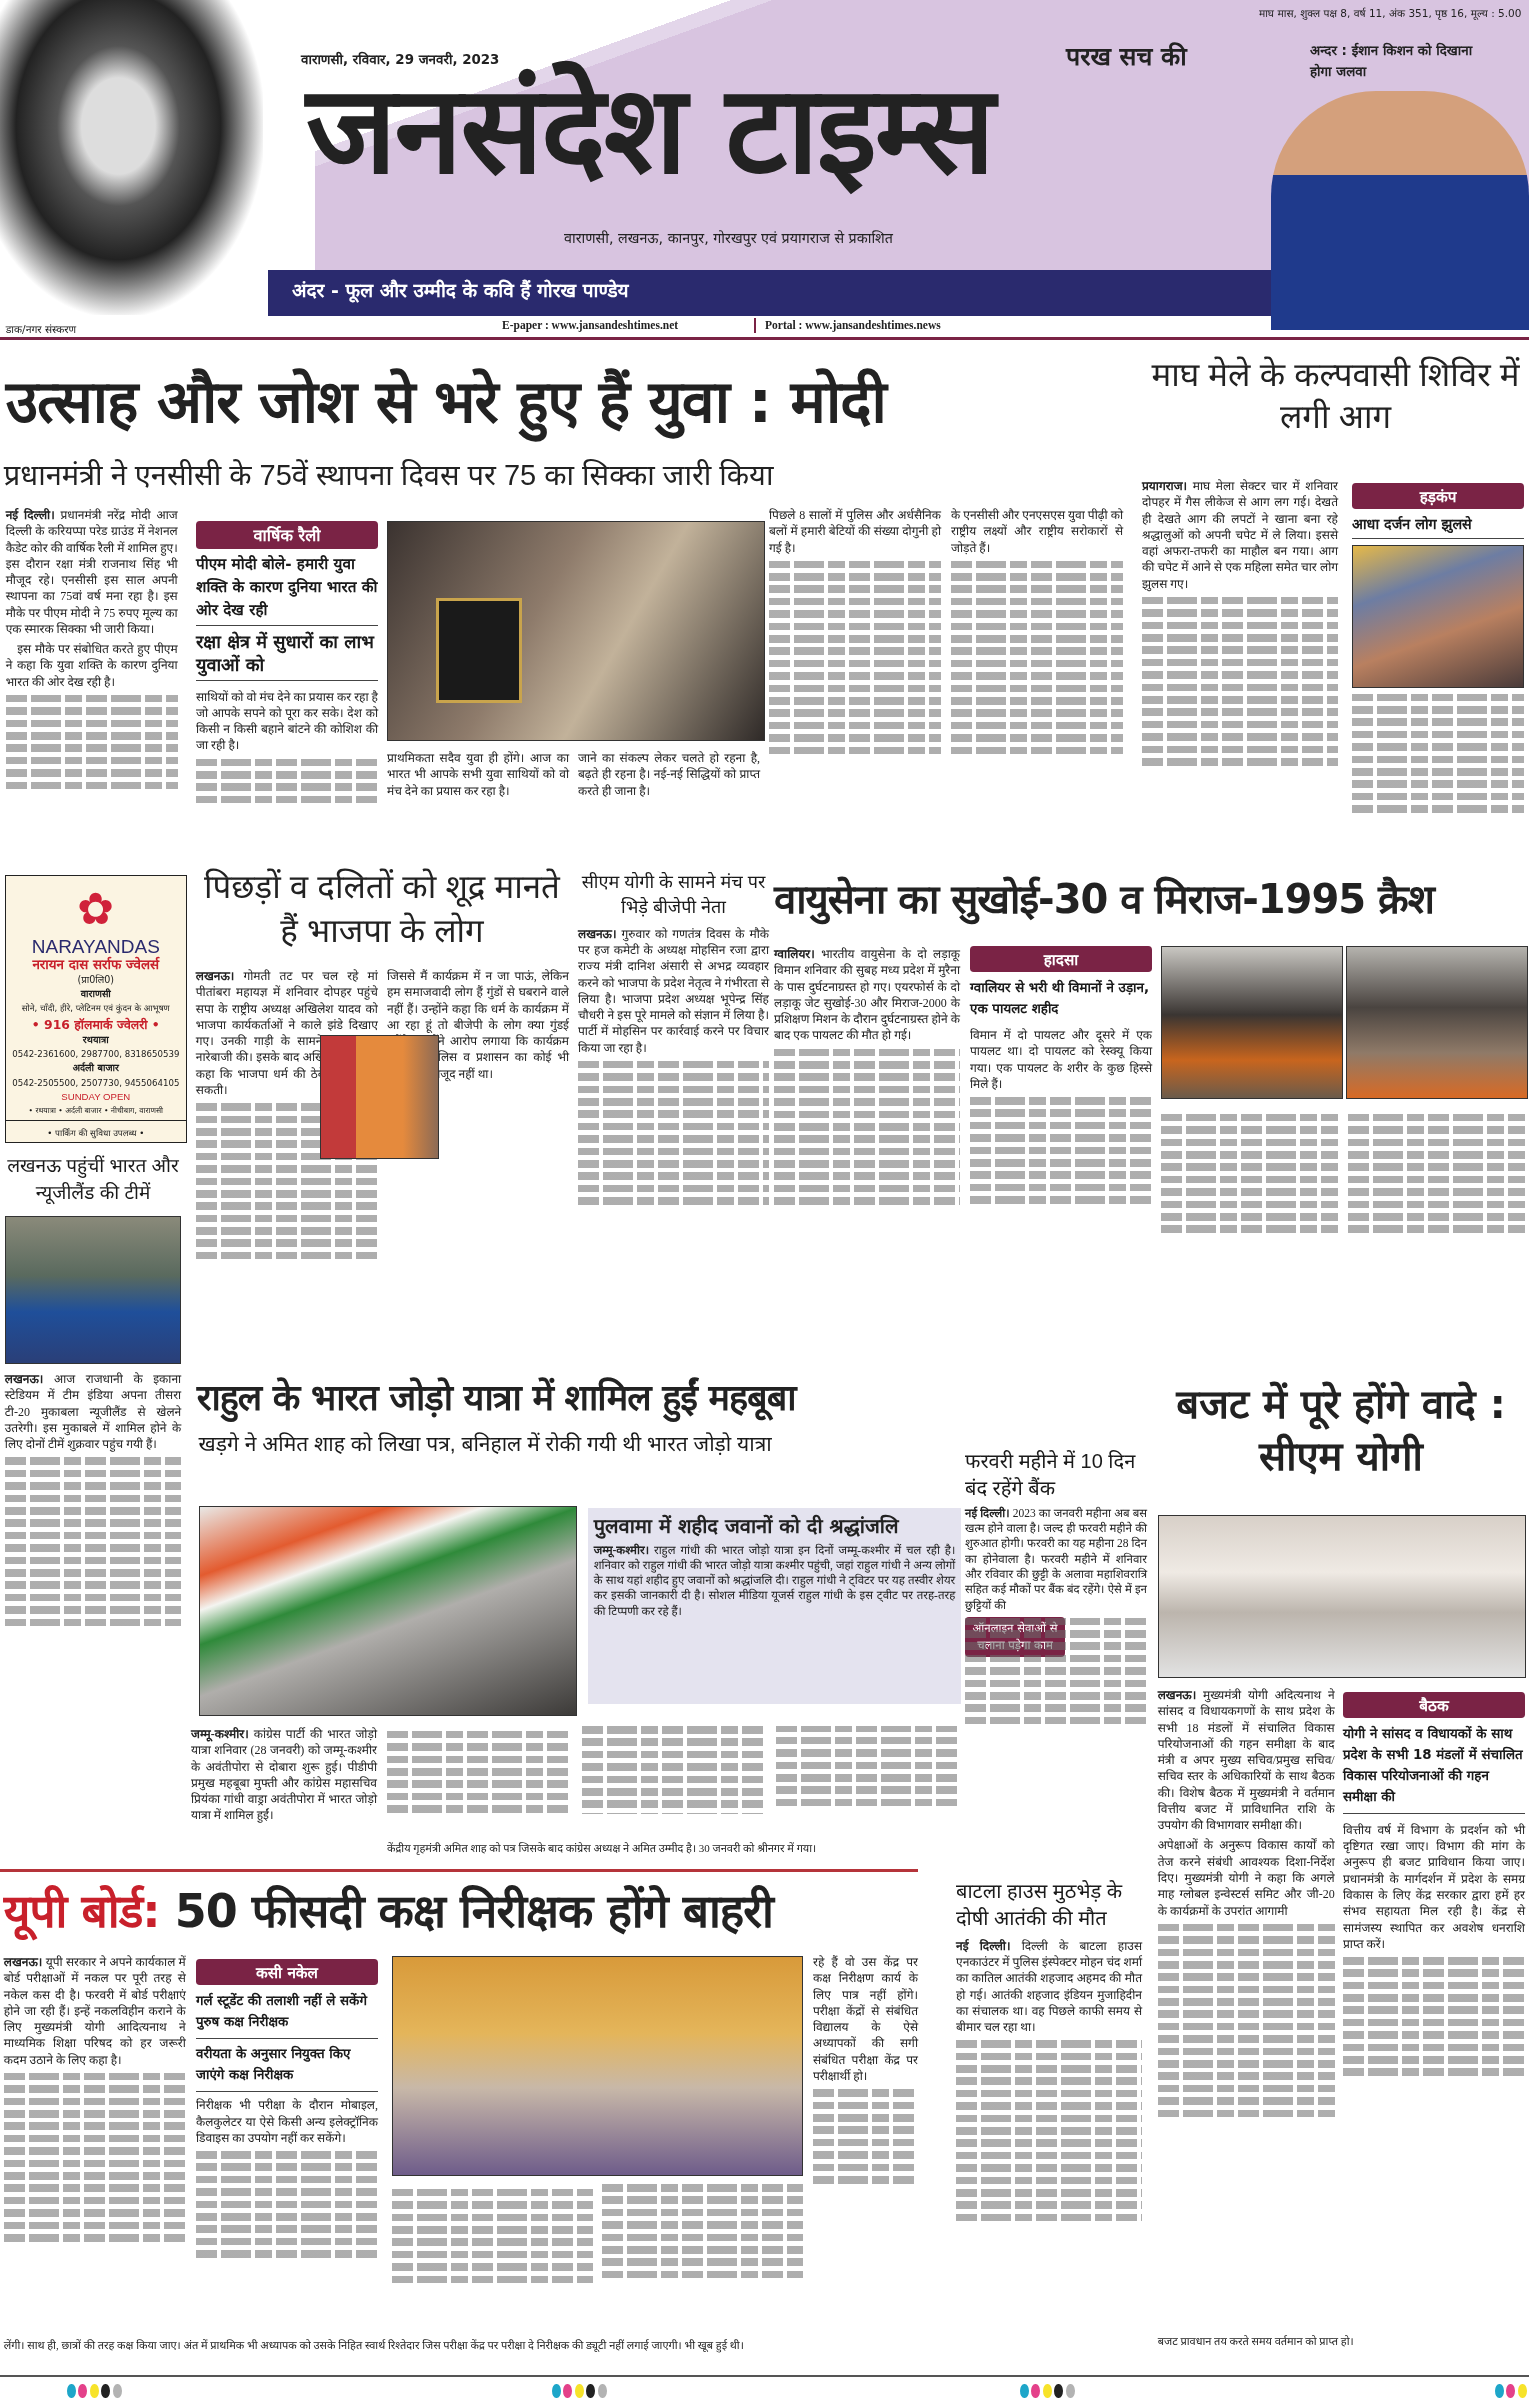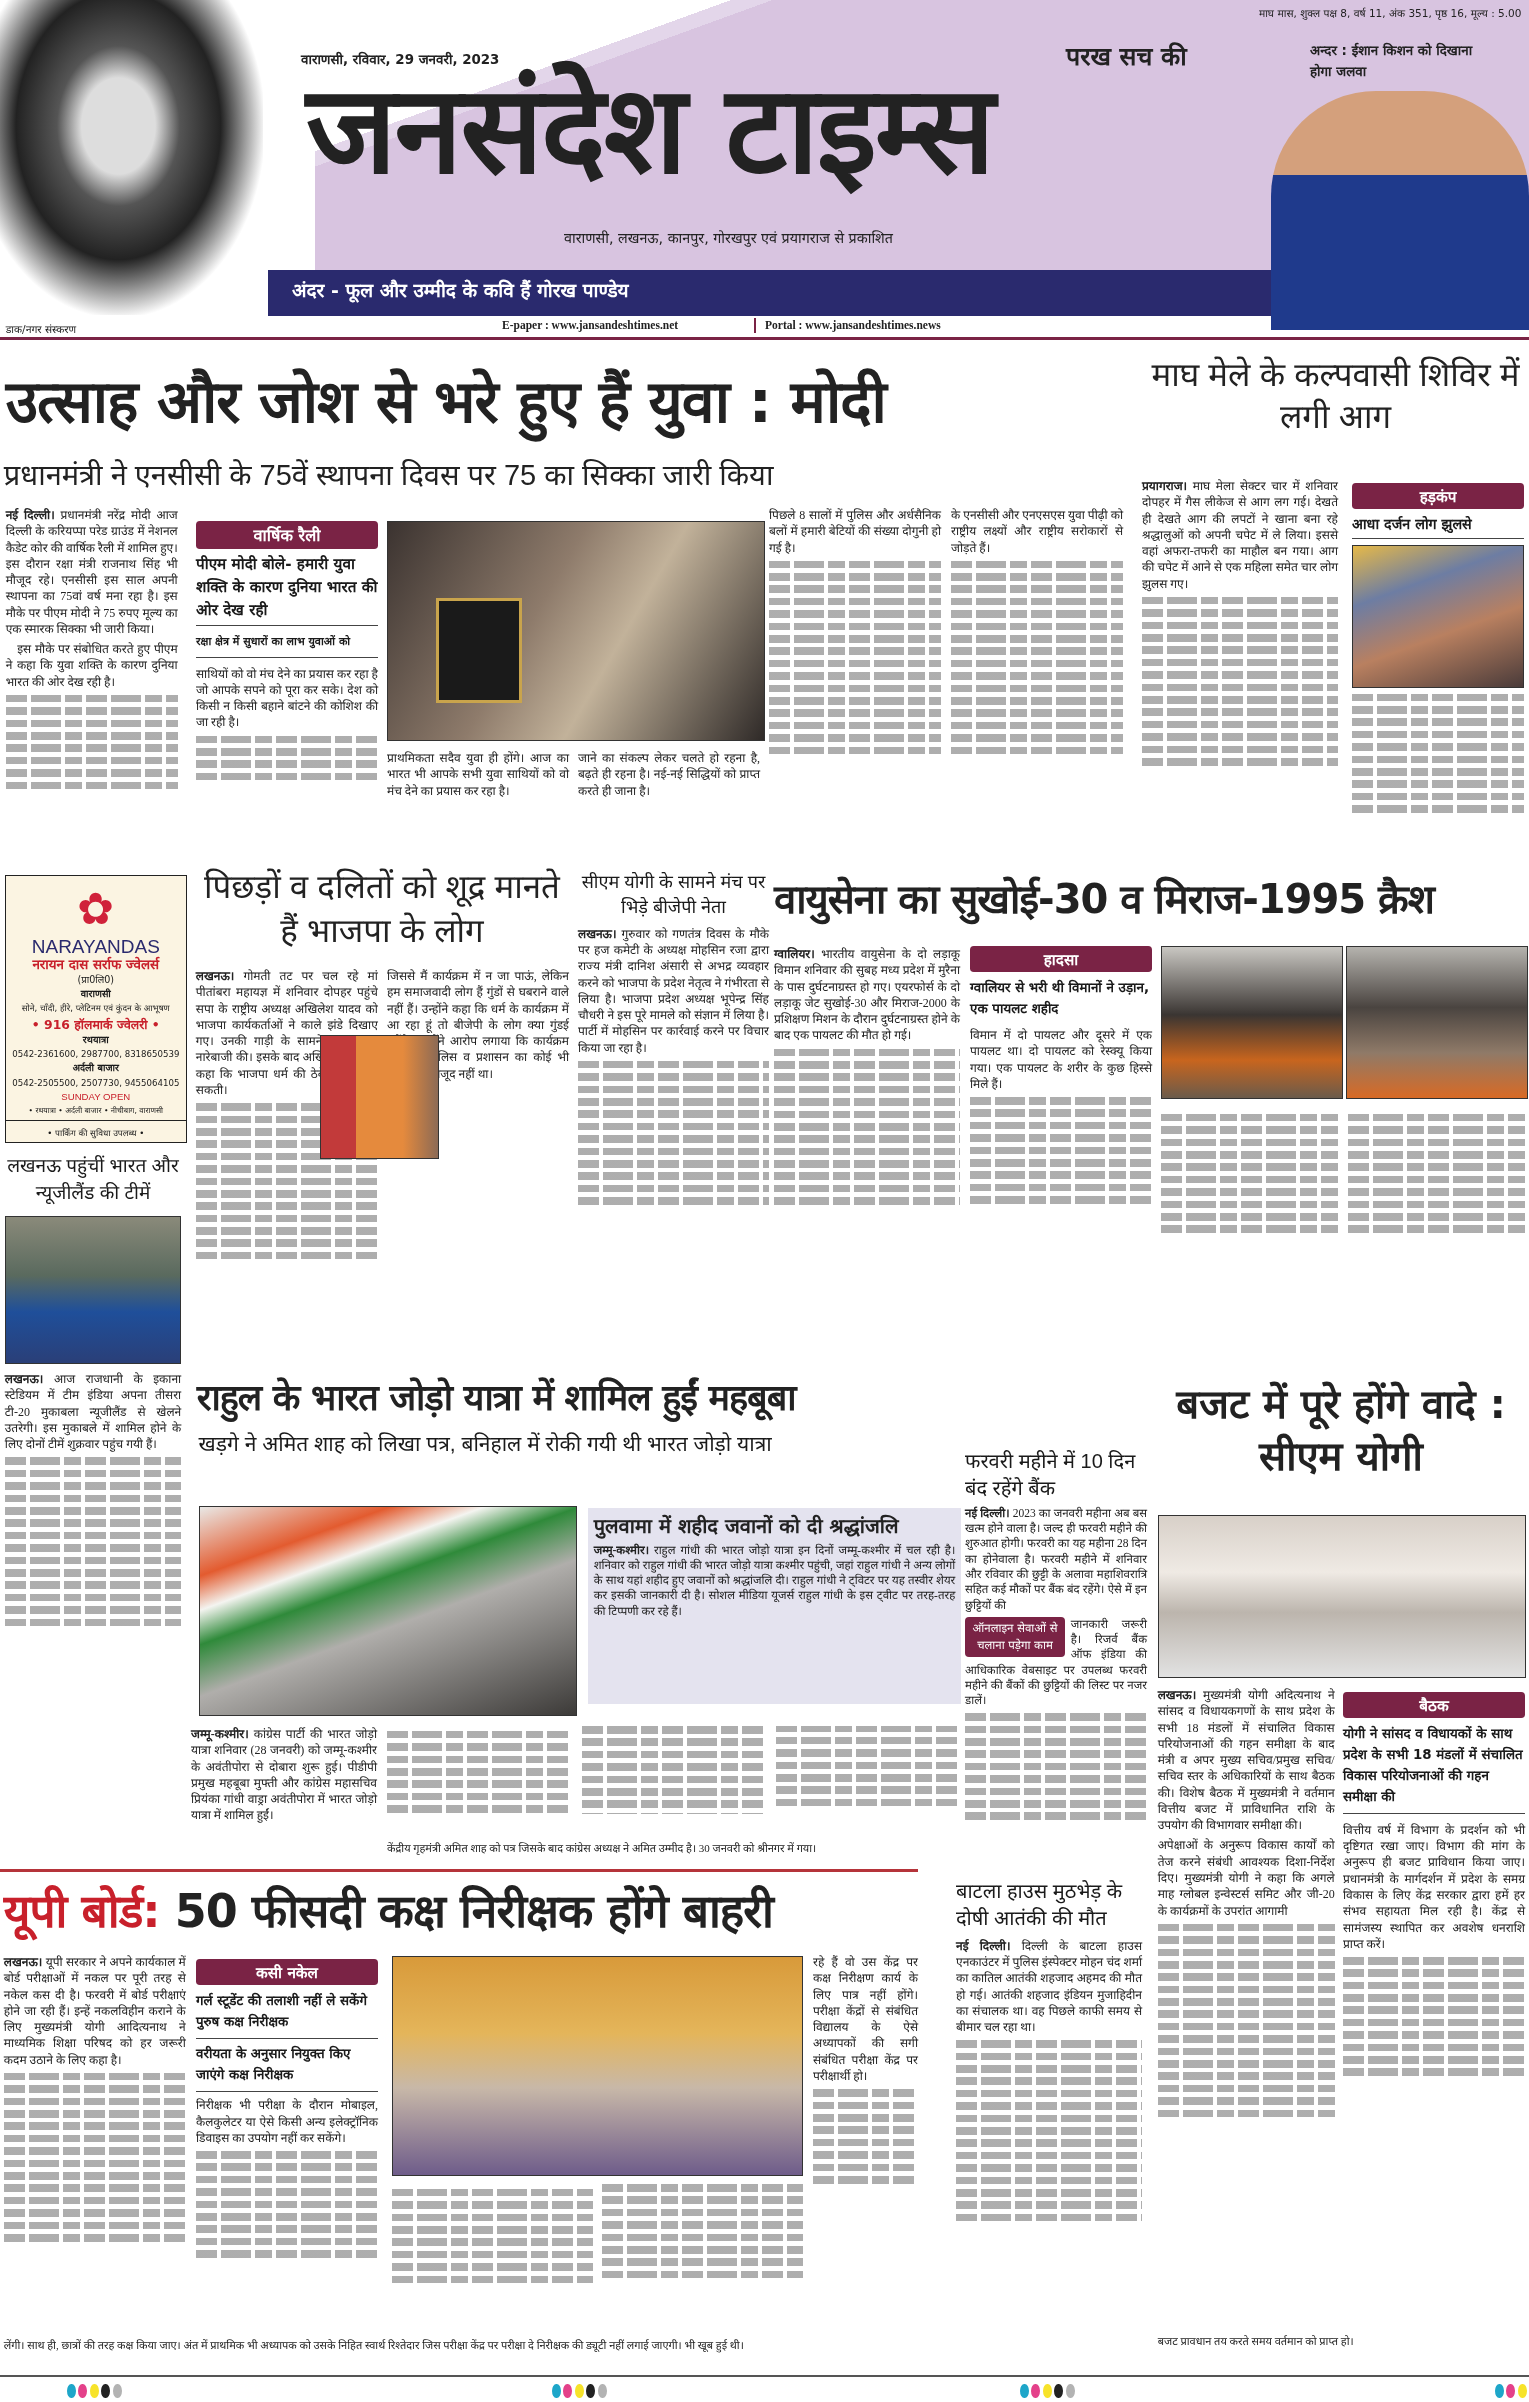--- a/index.html
+++ b/index.html
@@ -43,21 +43,21 @@
   <h2 style="position:absolute;left:3.8px;top:105px;font-size:29px;font-weight:normal;color:#222;white-space:nowrap" class="cond">प्रधानमंत्री ने एनसीसी के 75वें स्थापना दिवस पर 75 का सिक्का जारी किया</h2>
   <div class="abs body-text" style="left:5.7px;top:158px;width:172px">
     <span class="lead">नई दिल्ली।</span>
     <span>प्रधानमंत्री नरेंद्र मोदी आज दिल्ली के करियप्पा परेड ग्राउंड में नेशनल कैडेट कोर की वार्षिक रैली में शामिल हुए। इस दौरान रक्षा मंत्री राजनाथ सिंह भी मौजूद रहे। एनसीसी इस साल अपनी स्थापना का 75वां वर्ष मना रहा है। इस मौके पर पीएम मोदी ने 75 रुपए मूल्य का एक स्मारक सिक्का भी जारी किया।</span>
     <p style="margin-top:3.8px;text-indent:11.5px">इस मौके पर संबोधित करते हुए पीएम ने कहा कि युवा शक्ति के कारण दुनिया भारत की ओर देख रही है।</p>
     <span class="filler"></span><span class="filler"></span><span class="filler"></span><span class="filler"></span><span class="filler"></span><span class="filler"></span><span class="filler"></span><span class="filler"></span>
   </div>
   <div class="abs" style="left:196px;top:172px;width:182px">
     <div class="tag" style="font-size:16.3px;padding:2.9px 0">वार्षिक रैली</div>
     <div style="font-size:15.3px;font-weight:bold;line-height:23px;margin-top:3.8px;padding-bottom:3.8px;border-bottom:1.9px solid #444">पीएम मोदी बोले- हमारी युवा शक्ति के कारण दुनिया भारत की ओर देख रही</div>
-    <div style="font-size:11px;font-weight:bold;line-height:23px;margin-top:3.8px;padding-bottom:3.8px;border-bottom:1.9px solid #444">रक्षा क्षेत्र में सुधारों का लाभ युवाओं को</div>
+    <div style="font-size:18px;font-weight:bold;line-height:23px;margin-top:3.8px;padding-bottom:3.8px;border-bottom:1.9px solid #444">रक्षा क्षेत्र में सुधारों का लाभ युवाओं को</div>
     <p class="body-text" style="margin-top:7.6px">साथियों को वो मंच देने का प्रयास कर रहा है जो आपके सपने को पूरा कर सके। देश को किसी न किसी बहाने बांटने की कोशिश की जा रही है।</p>
     <span class="filler"></span>
       <span class="filler"></span>
       <span class="filler"></span>
       <span class="filler"></span>
   </div>
   <div class="abs photo" style="left:387px;top:172px;width:378px;height:220px;background:linear-gradient(120deg,#3b3330,#8e7b6b 40%,#c2b29a 60%,#2f2a28)">
     <div class="abs" style="left:48px;top:76px;width:86px;height:105px;background:#1a1a1a;border:3.8px solid #c9a44c"></div>
   </div>
   <p class="abs body-text" style="left:387px;top:401px;width:182px">प्राथमिकता सदैव युवा ही होंगे। आज का भारत भी आपके सभी युवा साथियों को वो मंच देने का प्रयास कर रहा है।</p>
@@ -267,21 +267,20 @@
   <div class="abs body-text" style="left:196px;top:468px;width:574px;white-space:nowrap;font-size:11px">केंद्रीय गृहमंत्री अमित शाह को पत्र जिसके बाद कांग्रेस अध्यक्ष ने अमित उम्मीद है। 30 जनवरी को श्रीनगर में गया।</div>
 </div>
 
 <div class="abs" style="left:965px;top:1448px;width:182px;height:488px">
   <h3 class="cond" style="font-size:20px;font-weight:normal;line-height:27px">फरवरी महीने में 10 दिन बंद रहेंगे बैंक</h3>
   <div class="body-text" style="margin-top:3.8px;font-size:11.5px;line-height:15.3px">
     <span class="lead">नई दिल्ली।</span>
     <span>2023 का जनवरी महीना अब बस खत्म होने वाला है। जल्द ही फरवरी महीने की शुरुआत होगी। फरवरी का यह महीना 28 दिन का होनेवाला है। फरवरी महीने में शनिवार और रविवार की छुट्टी के अलावा महाशिवरात्रि सहित कई मौकों पर बैंक बंद रहेंगे। ऐसे में इन छुट्टियों की</span>
   </div>
   <div class="tag" style="float:left;width:100px;margin:3.8px 5.7px 0 0;font-size:11.5px;font-weight:normal;line-height:16.3px;padding:3.8px;border-radius:4px">ऑनलाइन सेवाओं से चलाना पड़ेगा काम</div>
-  <p class="body-text" style="margin-top:3.8px;font-size:11.5px;line-height:15.3px">जानकारी जरूरी है। रिजर्व बैंक ऑफ इंडिया की आधिकारिक वेबसाइट पर उपलब्ध फरवरी महीने की बैंकों की छुट्टियों की लिस्ट पर नजर डालें।</p>
   <div class="body-text">
       <span class="filler"></span>
       <span class="filler"></span>
       <span class="filler"></span>
       <span class="filler"></span>
       <span class="filler"></span>
       <span class="filler"></span>
       <span class="filler"></span>
       <span class="filler"></span>
       <span class="filler"></span>

